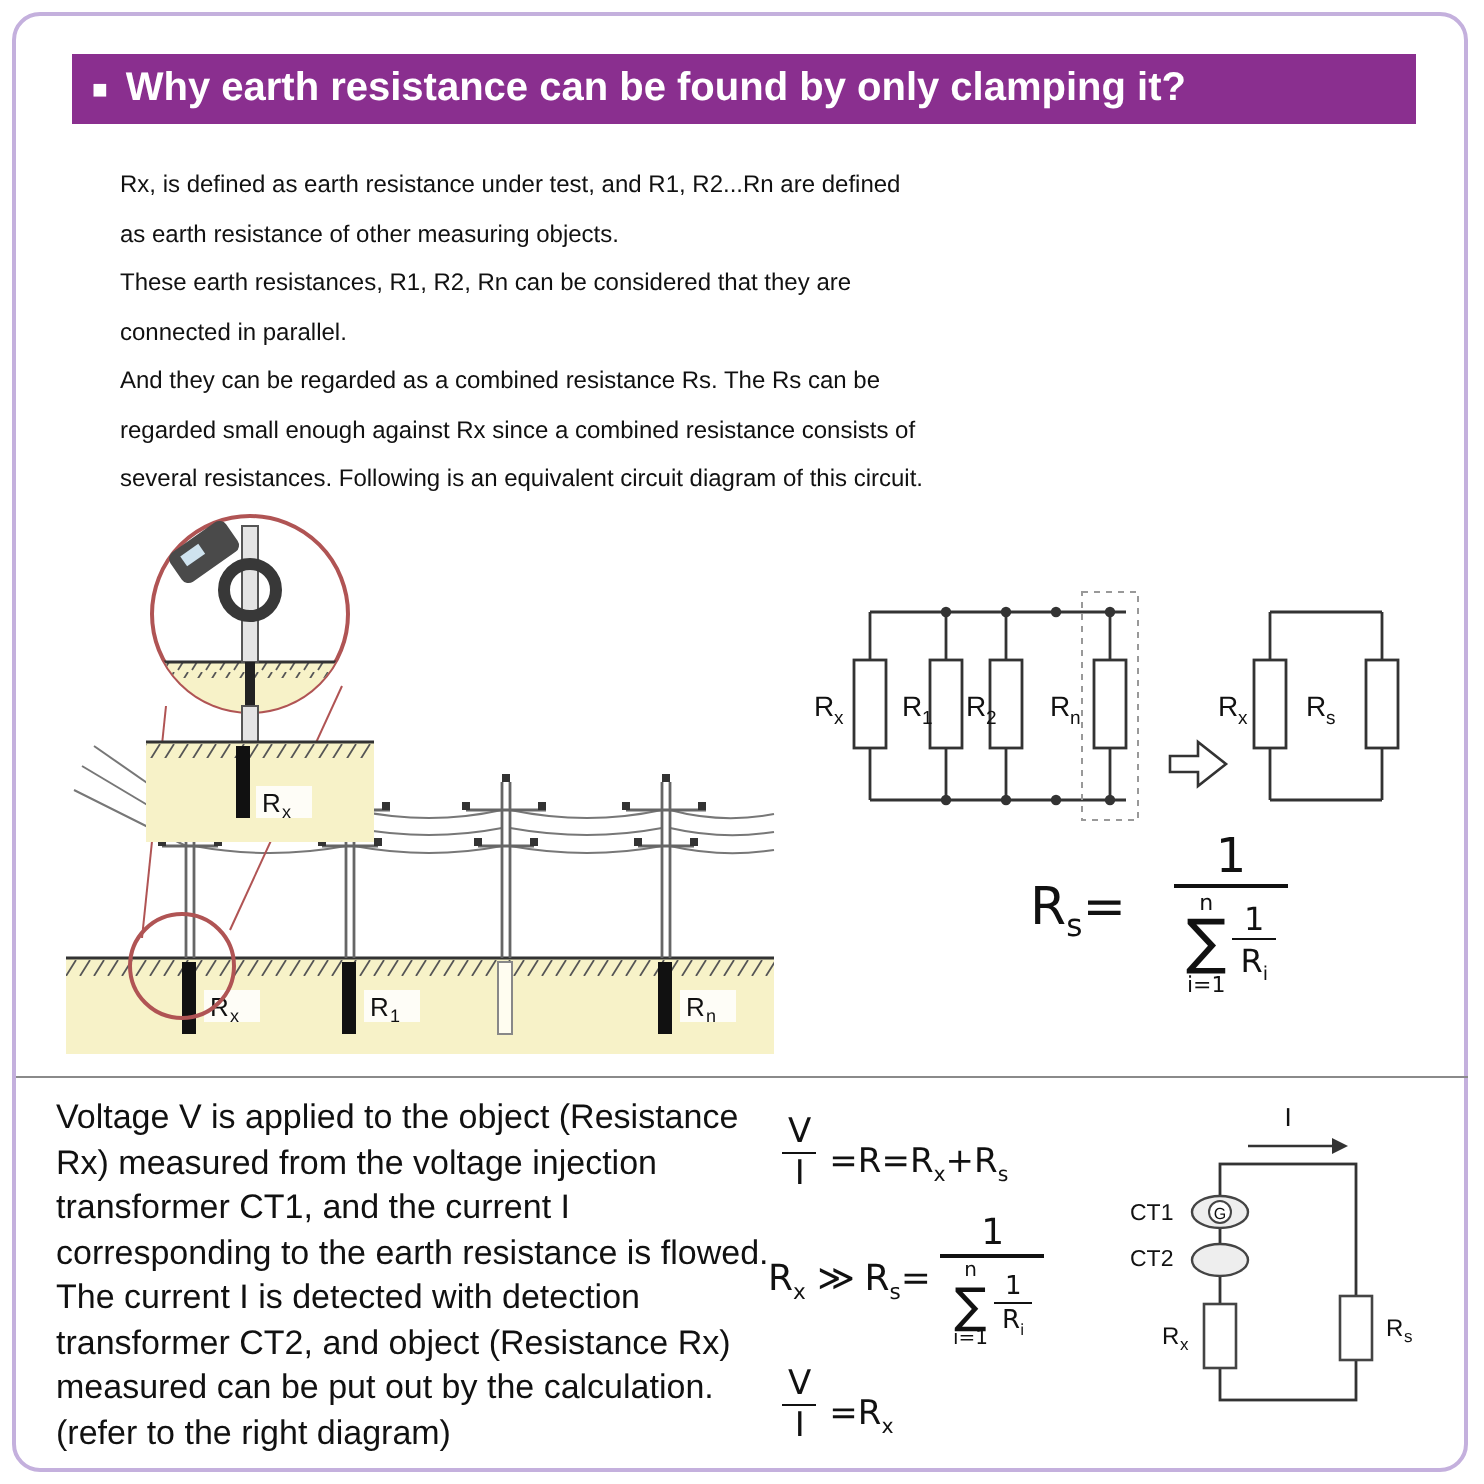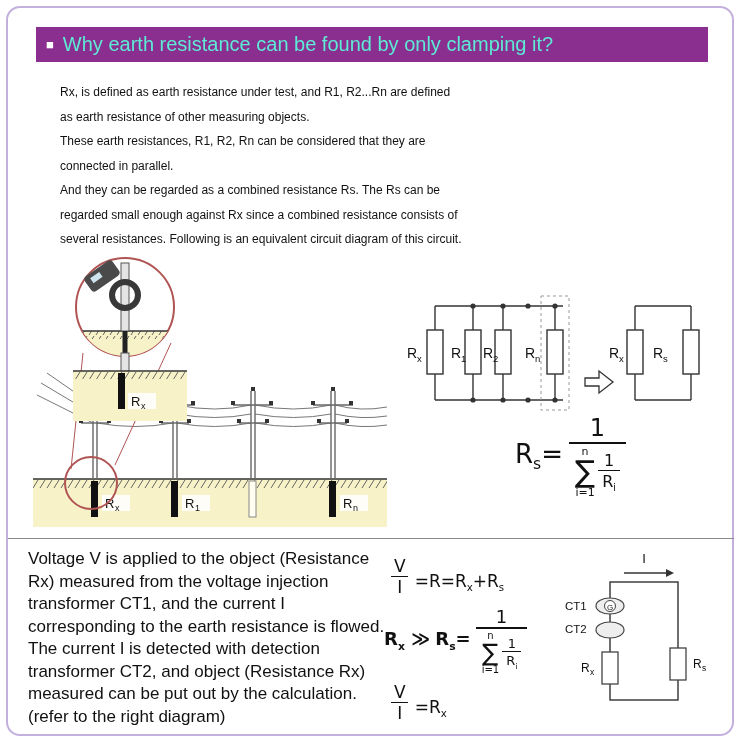--- a/index.html
+++ b/index.html
@@ -10,21 +10,21 @@
   .page-border {
     position:absolute; left:6px; top:6px; width:724px; height:726px;
     border:2px solid #c4b0dd; border-radius:14px;
   }
   .header {
     position:absolute; left:36px; top:27px; width:672px; height:35px;
     background:#8a2f8f; display:flex; align-items:center; gap:9px;
     padding:0 10px; box-sizing:border-box;
   }
   .header .bullet { color:#fff; font-size:13px; line-height:1; }
-  .header .title { color:#5eead4; font-weight:normal; font-size:20px; white-space:nowrap; }
+  .header .title { color:#ffffff; font-weight:bold; font-size:20px; white-space:nowrap; }
   .intro {
     position:absolute; left:60px; top:80px; width:645px;
     font-size:12px; line-height:24.5px; white-space:pre-line;
   }
   .note {
     position:absolute; left:28px; top:548px; width:362px;
     font-size:17px; line-height:22.5px; white-space:pre-line;
   }
   .divider { position:absolute; left:8px; top:538px; width:726px; border-top:1px solid #8a8a8a; }
 
@@ -37,36 +37,36 @@
   .formula { position:absolute; display:flex; align-items:center;
              font-family:"DejaVu Sans","Liberation Sans",sans-serif; color:#111; }
   sub { font-size:60%; }
   .frac { display:flex; flex-direction:column; align-items:center; }
   .fnum { padding:0 8px; }
   .fden { border-top:2px solid #111; padding:2px 6px 0; }
   .fden.row { display:flex; flex-direction:row; align-items:center; gap:3px; }
   .sigma-stack { display:flex; flex-direction:column; align-items:center; line-height:1; }
   .lim { text-align:center; }
 
-  .formula-rs { left:515px; top:414px; font-size:24px; gap:6px;justify-content:center; }
+  .formula-rs { left:515px; top:414px; font-size:24px; gap:24px;justify-content:center; }
   .formula-rs .lhs { font-size:26px; white-space:nowrap; }
   .formula-rs .sigma { font-size:30px; line-height:1; }
   .formula-rs .lim { font-size:11px; }
   .formula-rs .frac.inner { font-size:16px; }
   .frac.inner .fnum { padding:0 4px; }
   .frac.inner .fden { border-top:1.5px solid #111; padding:1px 4px 0; }
 
   .f1 { left:388px; top:556px; font-size:17px; gap:3px; }
   .f3 { left:388px; top:682px; font-size:17px; gap:3px; }
   .frac.vi .fnum { padding:0 6px; }
   .frac.vi .fden { border-top:1.5px solid #111; padding:0 6px; }
   .rhs { white-space:nowrap;margin-top:12px; }
 
   .f2 { left:384px; top:606px; font-size:18px; gap:5px; }
-  .f2 .lhs2 { white-space:nowrap;font-weight:bold; }
+  .f2 .lhs2 { white-space:nowrap; }
   .f2 .gg { letter-spacing:-1px; }
   .f2 .sigma { font-size:24px; line-height:1; }
   .f2 .lim { font-size:10px; }
   .f2 .frac.inner { font-size:13px; }
 </style>
 </head>
 <body>
 
 <div id="screen">
   <div class="page-border"></div>

